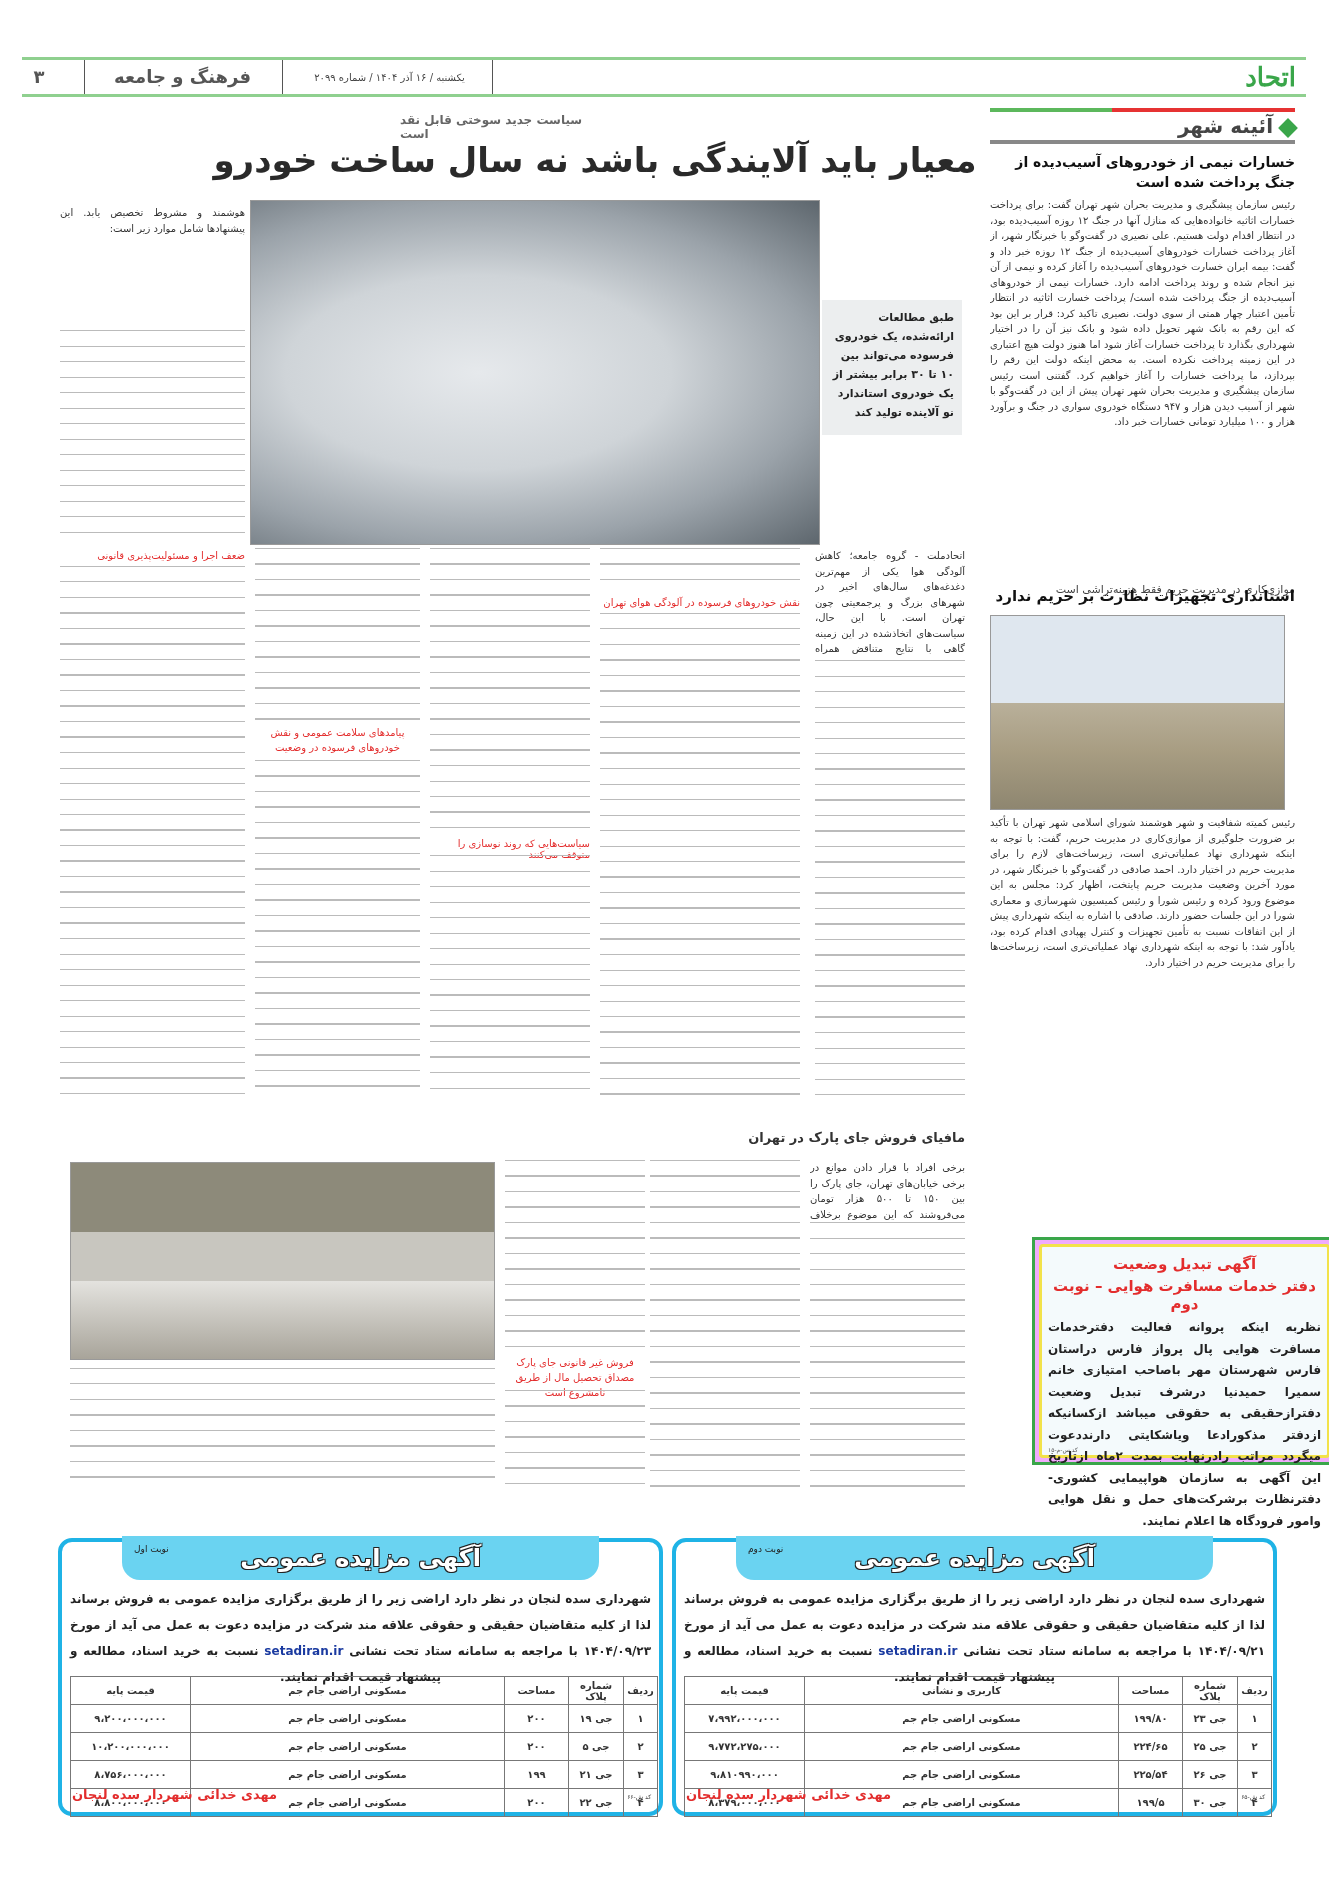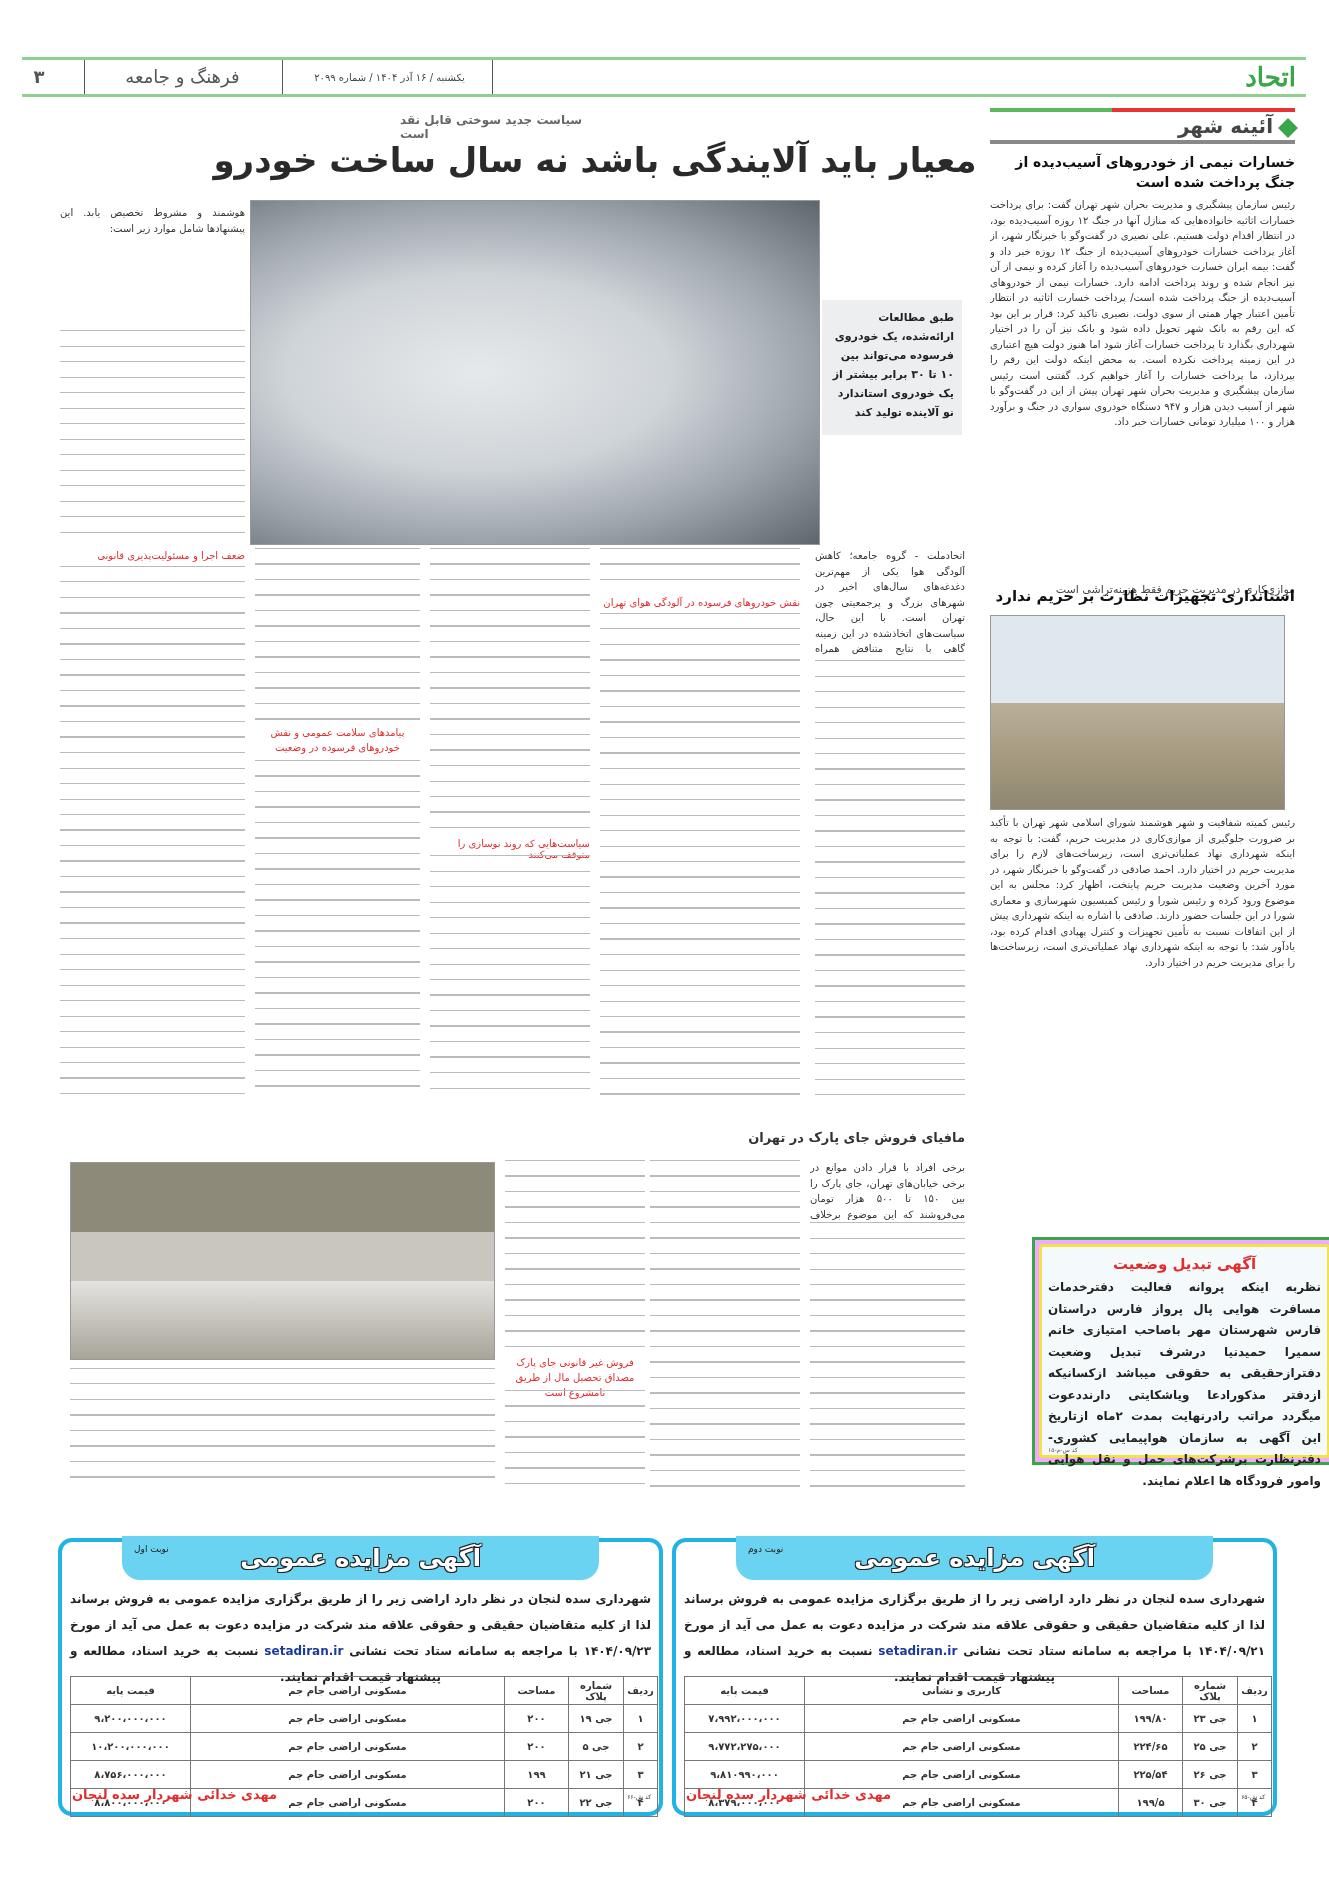--- a/index.html
+++ b/index.html
@@ -2,21 +2,21 @@
 <html><head>
 <meta charset="utf-8">
 <style>
 *{box-sizing:border-box;margin:0;padding:0}
 body{width:1329px;height:1899px;background:#fff;font-family:"DejaVu Sans",sans-serif;color:#222;position:relative;overflow:hidden;direction:rtl}
 .abs{position:absolute}
 .hdr{left:22px;top:57px;width:1284px;height:40px;border-top:3px solid #8fd08f;border-bottom:3px solid #8fd08f;display:flex;align-items:center}
 .hdr .logo{position:absolute;right:10px;top:2px;font-size:26px;color:#3aa64a;font-weight:bold;font-family:"DejaVu Serif",serif}
 .hdr .sep{position:absolute;top:0;height:100%;border-left:1px solid #555}
 .hdr .date{position:absolute;left:115px;width:200px;text-align:center;font-size:10px;color:#444;top:12px}
-.hdr .section{position:absolute;left:40px;width:80px;font-size:17px;font-weight:normal;color:#555;top:6px;text-align:center}
+.hdr .section{position:absolute;left:40px;width:80px;font-size:17px;font-weight:bold;color:#555;top:6px;text-align:center}
 .hdr .pnum{position:absolute;left:2px;width:30px;font-size:18px;font-weight:bold;color:#555;top:6px;text-align:center}
 .colorbar{left:990px;top:108px;width:305px;height:4px;background:linear-gradient(to left,#e63232 0 60%,#5cb85c 60% 100%)}
 .side-title{left:990px;top:114px;width:305px;height:30px;border-bottom:4px solid #888;font-size:20px;font-weight:bold;color:#444}
 .side-title .dia{display:inline-block;width:14px;height:14px;background:#3aa64a;transform:rotate(45deg);margin-left:8px;vertical-align:middle}
 .h2{font-weight:bold;color:#111;}
 .body{font-size:10px;line-height:15.5px;color:#333;text-align:justify;text-align-last:right}
 .red{color:#e32d2d}
 .photo{background:linear-gradient(135deg,#c9d0d6,#e8ecef 40%,#a9b2bb 70%,#6b7680);border:1px solid #999}
 .lines{background:repeating-linear-gradient(to bottom,#bbb 0 1px,transparent 1px 15.5px)}
 .box-green{left:1032px;top:1237px;width:305px;height:228px;border:3px solid #3aa64a;background:#f0abfc}
@@ -46,20 +46,21 @@
 <div class="abs body" style="left:990px;top:197px;width:305px;height:345px;overflow:hidden">رئیس سازمان پیشگیری و مدیریت بحران شهر تهران گفت: برای پرداخت خسارات اثاثیه خانواده‌هایی که منازل آنها در جنگ ۱۲ روزه آسیب‌دیده بود، در انتظار اقدام دولت هستیم. علی نصیری در گفت‌وگو با خبرنگار شهر، از آغاز پرداخت خسارات خودروهای آسیب‌دیده از جنگ ۱۲ روزه خبر داد و گفت: بیمه ایران خسارت خودروهای آسیب‌دیده را آغاز کرده و نیمی از آن نیز انجام شده و روند پرداخت ادامه دارد. خسارات نیمی از خودروهای آسیب‌دیده از جنگ پرداخت شده است/ پرداخت خسارت اثاثیه در انتظار تأمین اعتبار چهار همتی از سوی دولت. نصیری تاکید کرد: قرار بر این بود که این رقم به بانک شهر تحویل داده شود و بانک نیز آن را در اختیار شهرداری بگذارد تا پرداخت خسارات آغاز شود اما هنوز دولت هیچ اعتباری در این زمینه پرداخت نکرده است. به محض اینکه دولت این رقم را بپردازد، ما پرداخت خسارات را آغاز خواهیم کرد. گفتنی است رئیس سازمان پیشگیری و مدیریت بحران شهر تهران پیش از این در گفت‌وگو با شهر از آسیب دیدن هزار و ۹۴۷ دستگاه خودروی سواری در جنگ و برآورد هزار و ۱۰۰ میلیارد تومانی خسارات خبر داد.</div>
 
 <div class="abs" style="left:990px;top:583px;width:305px;text-align:right;font-size:11px;color:#444">موازی‌کاری در مدیریت حریم فقط هزینه‌تراشی است</div>
 <div class="abs h2" style="left:990px;top:587px;width:305px;font-size:15px">استانداری تجهیزات نظارت بر حریم ندارد</div>
 <div class="abs photo" style="left:990px;top:615px;width:295px;height:195px;background:linear-gradient(to bottom,#dfe7ef 0 45%,#b9b09a 45%,#a89d82 70%,#8e8670 100%)"></div>
 <div class="abs body" style="left:990px;top:815px;width:305px;height:410px;overflow:hidden">رئیس کمیته شفافیت و شهر هوشمند شورای اسلامی شهر تهران با تأکید بر ضرورت جلوگیری از موازی‌کاری در مدیریت حریم، گفت: با توجه به اینکه شهرداری نهاد عملیاتی‌تری است، زیرساخت‌های لازم را برای مدیریت حریم در اختیار دارد. احمد صادقی در گفت‌وگو با خبرنگار شهر، در مورد آخرین وضعیت مدیریت حریم پایتخت، اظهار کرد: مجلس به این موضوع ورود کرده و رئیس شورا و رئیس کمیسیون شهرسازی و معماری شورا در این جلسات حضور دارند. صادقی با اشاره به اینکه شهرداری پیش از این اتفاقات نسبت به تأمین تجهیزات و کنترل پهپادی اقدام کرده بود، یادآور شد: با توجه به اینکه شهرداری نهاد عملیاتی‌تری است، زیرساخت‌ها را برای مدیریت حریم در اختیار دارد.</div>
 
 <div class="abs box-green">
   <div class="inner">
     <div class="red" style="text-align:center;font-weight:bold;font-size:15px;margin-top:8px">آگهی تبدیل وضعیت</div>
+    <div class="red" style="text-align:center;font-weight:bold;font-size:15px;margin-top:4px">دفتر خدمات مسافرت هوایی – نوبت دوم</div>
     <div style="font-size:12px;font-weight:bold;line-height:21.5px;padding:4px 6px;text-align:justify;color:#222">نظربه اینکه پروانه فعالیت دفترخدمات مسافرت هوایی پال پرواز فارس دراستان فارس شهرستان مهر باصاحب امتیازی خانم سمیرا حمیدنیا درشرف تبدیل وضعیت دفترازحقیقی به حقوقی میباشد ازکسانیکه ازدفتر مذکورادعا وياشکایتی دارنددعوت میگردد مراتب رادرنهایت بمدت ۲ماه ازتاریخ این آگهی به سازمان هواپیمایی کشوری- دفترنظارت برشرکت‌های حمل و نقل هوایی وامور فرودگاه ها اعلام نمایند.</div>
     <div style="position:absolute;left:6px;bottom:2px;font-size:6px;color:#555">کد س-م-۱۵</div>
   </div>
 </div>
 
 <div class="abs" style="left:400px;top:113px;width:200px;text-align:left;font-size:12px;font-weight:bold;color:#666">سیاست جدید سوختی قابل نقد است</div>
 <div class="abs h2" style="left:210px;top:140px;width:770px;text-align:center;font-size:34px;color:#2a2a2a;letter-spacing:-1px">معیار باید آلایندگی باشد نه سال ساخت خودرو</div>
 
 <div class="abs photo" style="left:250px;top:200px;width:570px;height:345px;background:radial-gradient(ellipse at 40% 50%,#e6e9ec 0,#cfd4d8 40%,#9ba3aa 70%,#5d666d 100%)"></div>
 <div class="abs" style="left:822px;top:300px;width:140px;height:135px;background:#eceeef;padding:8px;font-size:11px;font-weight:bold;line-height:19px;text-align:right;color:#222">طبق مطالعات ارائه‌شده، یک خودروی فرسوده می‌تواند بین ۱۰ تا ۳۰ برابر بیشتر از یک خودروی استاندارد نو آلاینده تولید کند</div>

